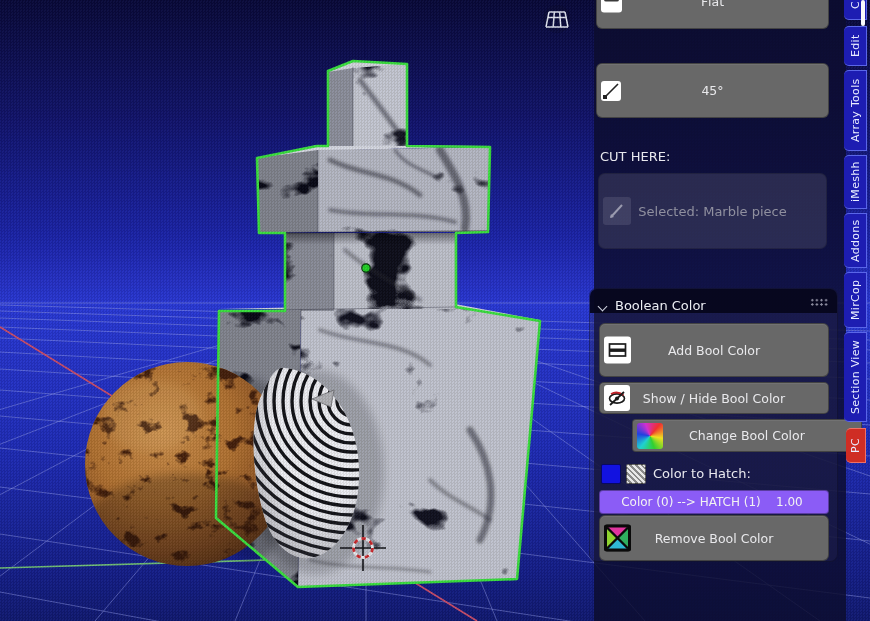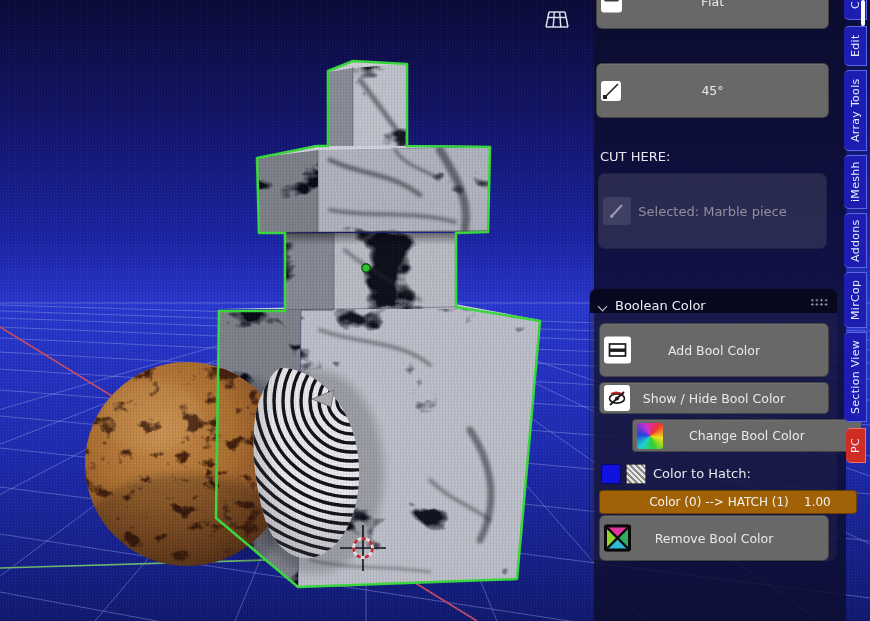--- a/index.html
+++ b/index.html
@@ -25,23 +25,23 @@
   #bool-panel{position:absolute;left:-5px;top:288px;width:247px;height:272px;
               background:rgba(42,42,86,0.34);border-radius:8px;border:1px solid rgba(0,0,0,0.25);}
   #bool-header{position:absolute;left:0;top:0;width:100%;height:24px;
                background:rgba(6,6,28,0.95);border-radius:7px 7px 0 0;
                display:flex;align-items:flex-end;color:#eceef4;font-size:13px;}
   .chev{display:inline-block;width:6px;height:6px;border-right:1.8px solid #cfd2e0;
         border-bottom:1.8px solid #cfd2e0;transform:rotate(45deg);margin:0 9px 3px 9px;}
   .grip{position:absolute;right:8px;top:9px;width:19px;height:8px;
         background-image:radial-gradient(circle,#8d8da0 1px,transparent 1.3px);
         background-size:4.6px 4.3px;}
-  .slider{position:absolute;background:#a16207;border:1px solid rgba(0,0,0,0.35);
+  .slider{position:absolute;background:#8b5cf6;border:1px solid rgba(0,0,0,0.35);
           border-radius:4px;color:#f2f2f2;font-size:12px;
-          display:flex;align-items:center;padding-left:28px;}
+          display:flex;align-items:center;}
   .slider .sl-label{flex:1;text-align:center;padding-left:6px;}
   .slider .sl-value{width:52px;text-align:left;}
   .swatch{position:absolute;border:1px solid rgba(0,0,0,0.55);border-radius:2px;}
   
   #tabstrip{position:absolute;left:836px;top:0;width:34px;height:621px;}
   .vtab{position:absolute;left:8px;width:22px;background:#1d1db2;
         border:1px solid #5a66e8;border-right:none;border-radius:5px 0 0 5px;
         color:#e9edff;font-size:11px;display:flex;align-items:center;justify-content:center;
         writing-mode:vertical-rl;transform:rotate(180deg);
         border-radius:0 5px 5px 0; 

